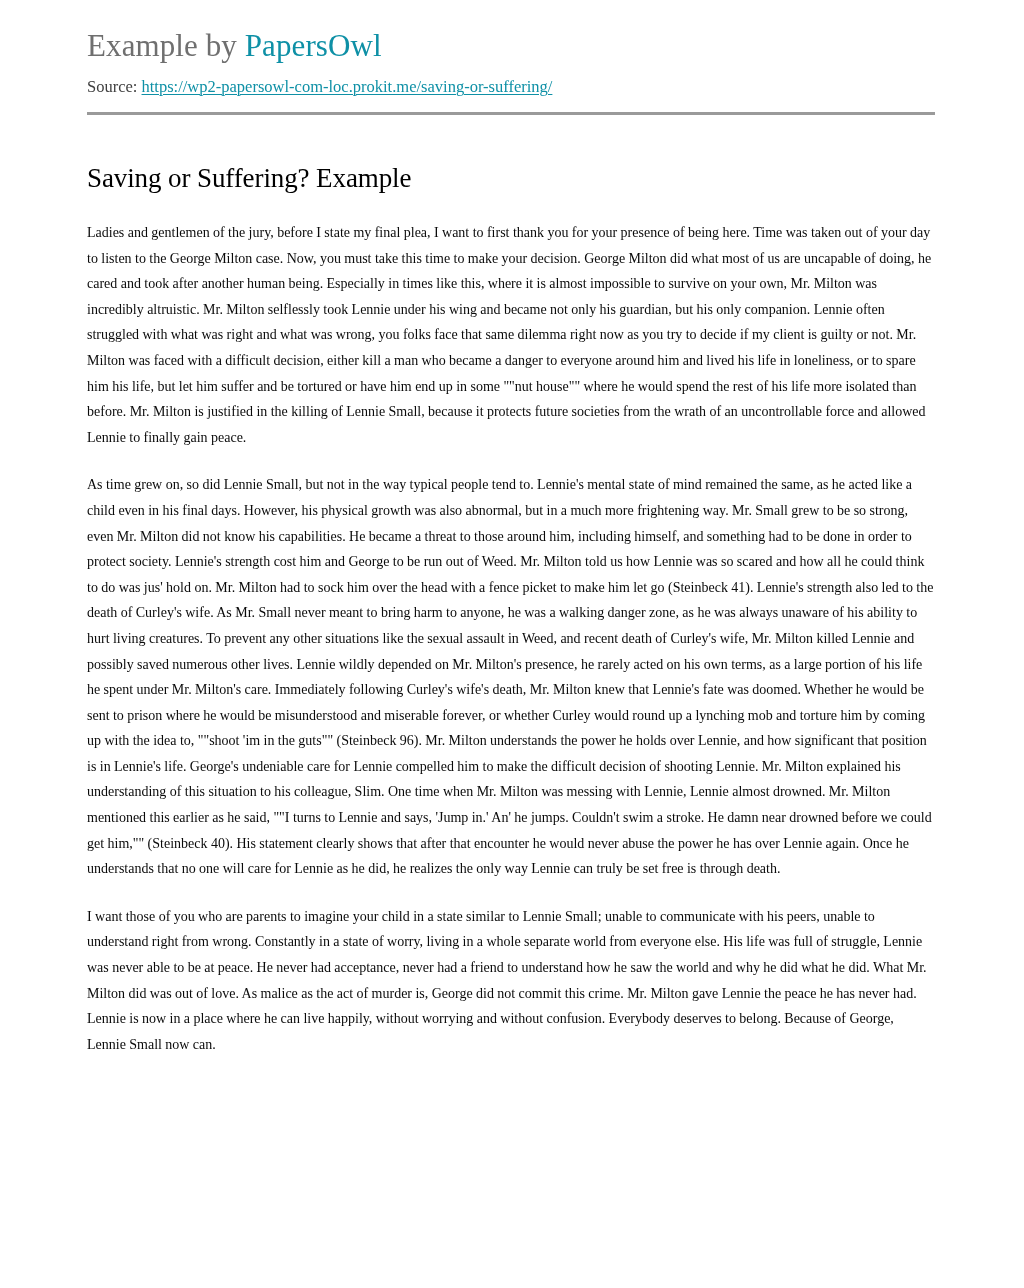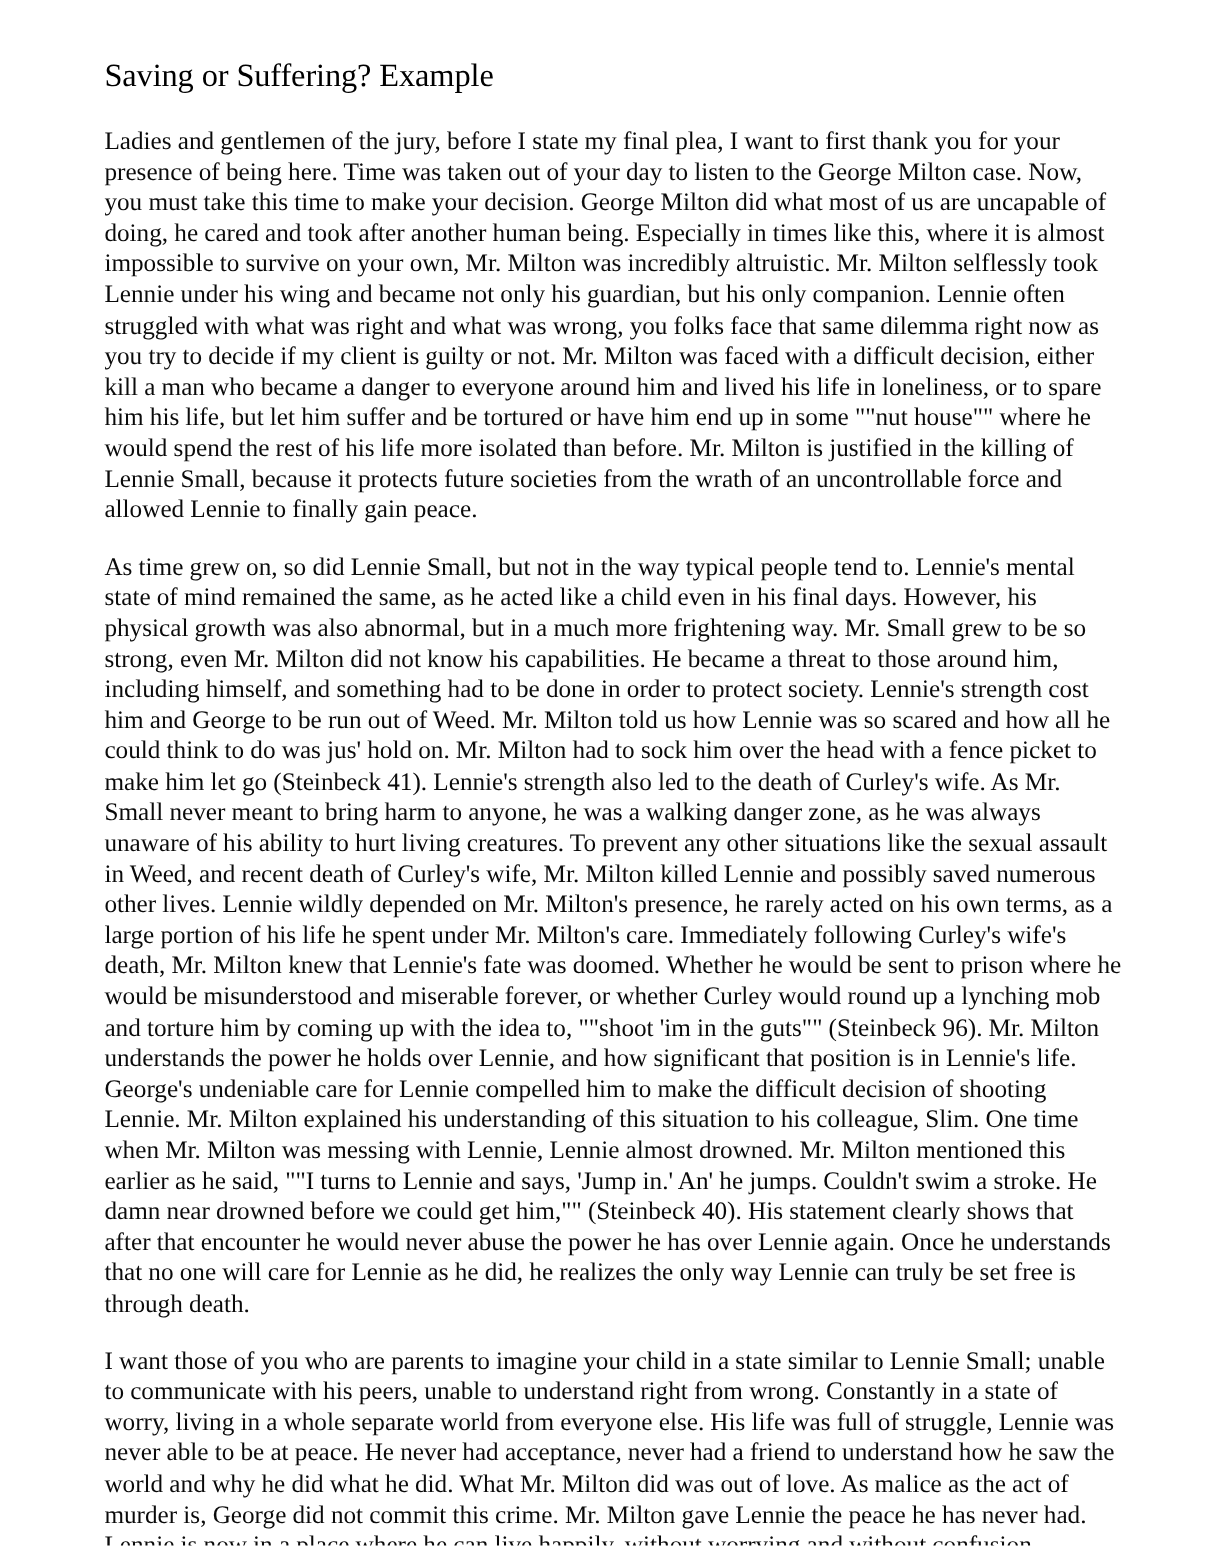--- a/index.html
+++ b/index.html
@@ -67,36 +67,48 @@
   }
   .article-title {
     font-size: 27px;
     font-weight: normal;
     line-height: 32px;
     margin: 0 0 26px 0;
     letter-spacing: -0.1px;
     color: #000;
   }
   .para {
-    font-size: 21px;
+    font-size: 14px;
     line-height: 25.6px;
     margin: 0 0 22px 0;
     text-align: left;
     color: #0a0a0a;
     word-spacing: -0.1px;
   }
   .para:last-child {
     margin-bottom: 0;
   }
 </style>
 </head>
 <body>
 
 <div class="page">
 
+  <div class="doc-header">
+
+    <div class="brand-line">
+      <span>Example by </span><span class="brand-name">PapersOwl</span>
+    </div>
+
+    <div class="source-line">
+      <span class="source-label">Source: </span><a class="source-url" href="#">https://wp2-papersowl-com-loc.prokit.me/saving-or-suffering/</a>
+    </div>
+
+    <div class="divider"></div>
+  </div>
 
   <div class="article">
 
     <h1 class="article-title">Saving or Suffering? Example</h1>
 
     <p class="para">Ladies and gentlemen of the jury, before I state my final plea, I want to first thank you for your presence of being here. Time was taken out of your day to listen to the George Milton case. Now, you must take this time to make your decision. George Milton did what most of us are uncapable of doing, he cared and took after another human being. Especially in times like this, where it is almost impossible to survive on your own, Mr. Milton was incredibly altruistic. Mr. Milton selflessly took Lennie under his wing and became not only his guardian, but his only companion. Lennie often struggled with what was right and what was wrong, you folks face that same dilemma right now as you try to decide if my client is guilty or not. Mr. Milton was faced with a difficult decision, either kill a man who became a danger to everyone around him and lived his life in loneliness, or to spare him his life, but let him suffer and be tortured or have him end up in some ""nut house"" where he would spend the rest of his life more isolated than before. Mr. Milton is justified in the killing of Lennie Small, because it protects future societies from the wrath of an uncontrollable force and allowed Lennie to finally gain peace.</p>
     <p class="para">As time grew on, so did Lennie Small, but not in the way typical people tend to. Lennie's mental state of mind remained the same, as he acted like a child even in his final days. However, his physical growth was also abnormal, but in a much more frightening way. Mr. Small grew to be so strong, even Mr. Milton did not know his capabilities. He became a threat to those around him, including himself, and something had to be done in order to protect society. Lennie's strength cost him and George to be run out of Weed. Mr. Milton told us how Lennie was so scared and how all he could think to do was jus' hold on. Mr. Milton had to sock him over the head with a fence picket to make him let go (Steinbeck 41). Lennie's strength also led to the death of Curley's wife. As Mr. Small never meant to bring harm to anyone, he was a walking danger zone, as he was always unaware of his ability to hurt living creatures. To prevent any other situations like the sexual assault in Weed, and recent death of Curley's wife, Mr. Milton killed Lennie and possibly saved numerous other lives. Lennie wildly depended on Mr. Milton's presence, he rarely acted on his own terms, as a large portion of his life he spent under Mr. Milton's care. Immediately following Curley's wife's death, Mr. Milton knew that Lennie's fate was doomed. Whether he would be sent to prison where he would be misunderstood and miserable forever, or whether Curley would round up a lynching mob and torture him by coming up with the idea to, ""shoot 'im in the guts"" (Steinbeck 96). Mr. Milton understands the power he holds over Lennie, and how significant that position is in Lennie's life. George's undeniable care for Lennie compelled him to make the difficult decision of shooting Lennie. Mr. Milton explained his understanding of this situation to his colleague, Slim. One time when Mr. Milton was messing with Lennie, Lennie almost drowned. Mr. Milton mentioned this earlier as he said, ""I turns to Lennie and says, 'Jump in.' An' he jumps. Couldn't swim a stroke. He damn near drowned before we could get him,"" (Steinbeck 40). His statement clearly shows that after that encounter he would never abuse the power he has over Lennie again. Once he understands that no one will care for Lennie as he did, he realizes the only way Lennie can truly be set free is through death.</p>
     <p class="para">I want those of you who are parents to imagine your child in a state similar to Lennie Small; unable to communicate with his peers, unable to understand right from wrong. Constantly in a state of worry, living in a whole separate world from everyone else. His life was full of struggle, Lennie was never able to be at peace. He never had acceptance, never had a friend to understand how he saw the world and why he did what he did. What Mr. Milton did was out of love. As malice as the act of murder is, George did not commit this crime. Mr. Milton gave Lennie the peace he has never had. Lennie is now in a place where he can live happily, without worrying and without confusion. Everybody deserves to belong. Because of George, Lennie Small now can.</p>
 
   </div>

